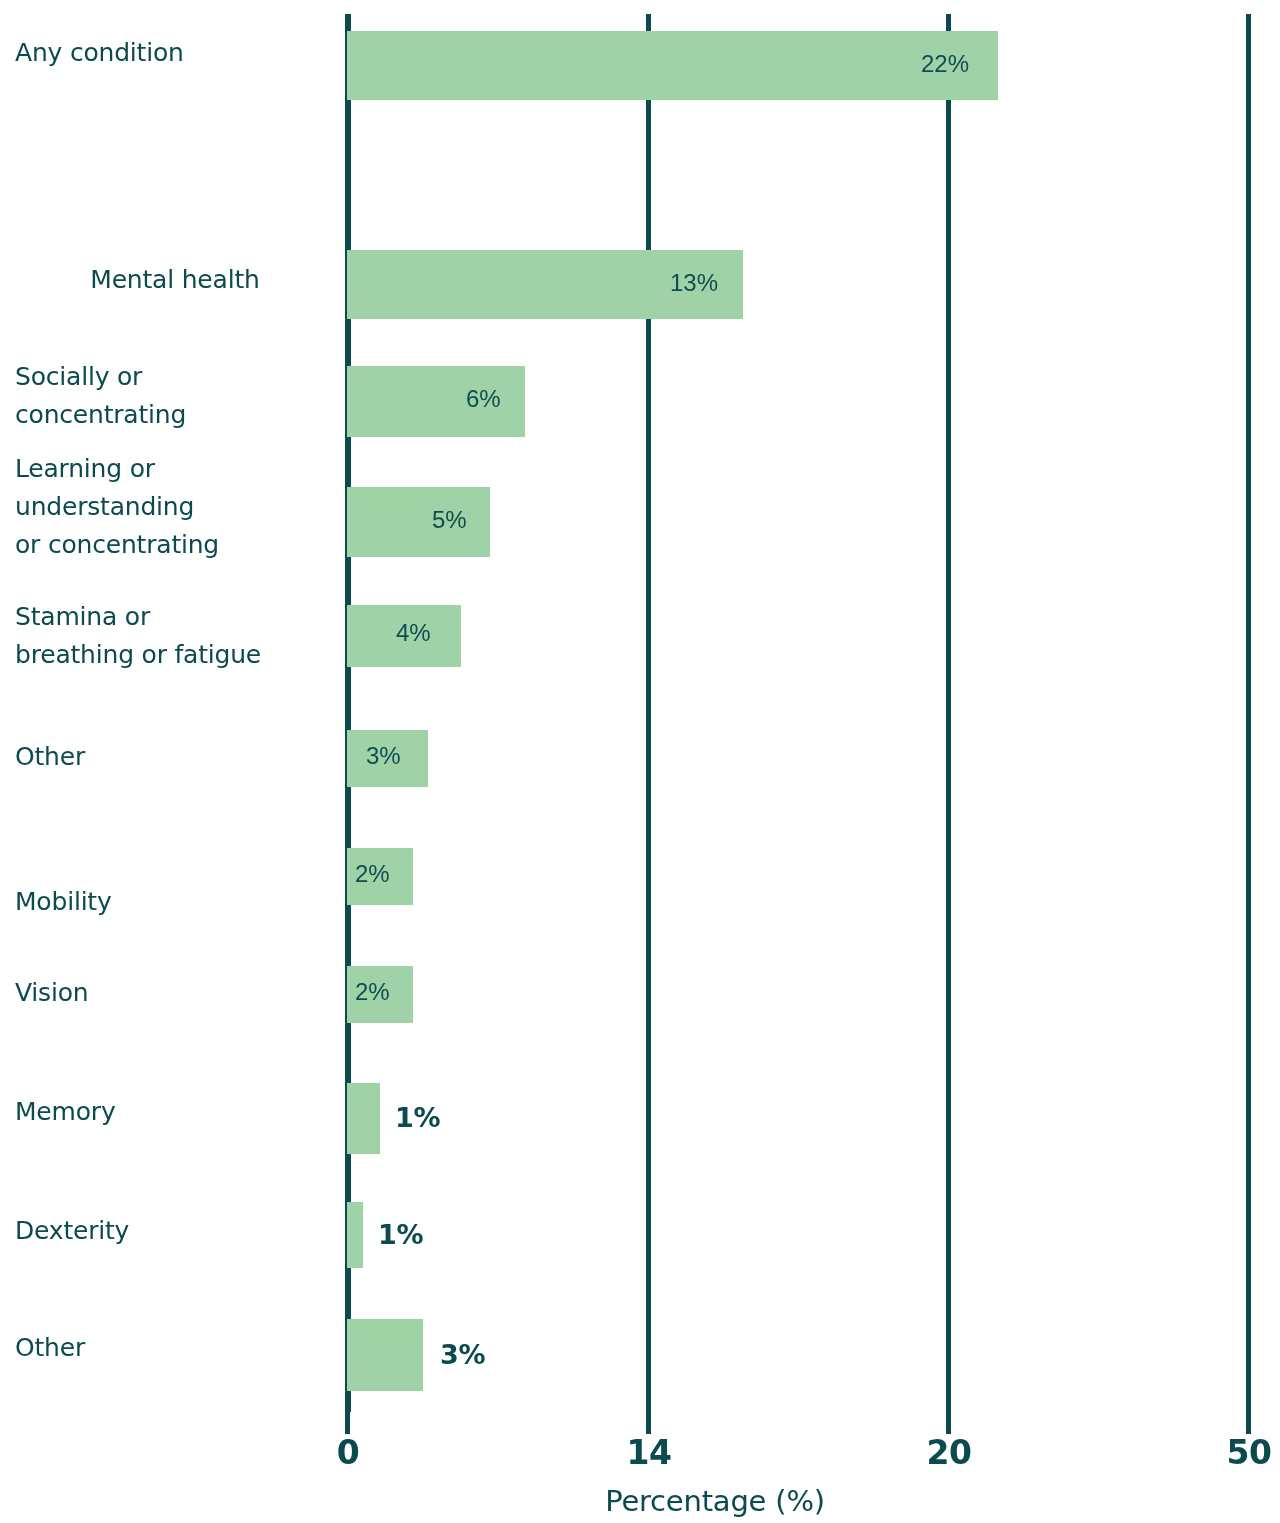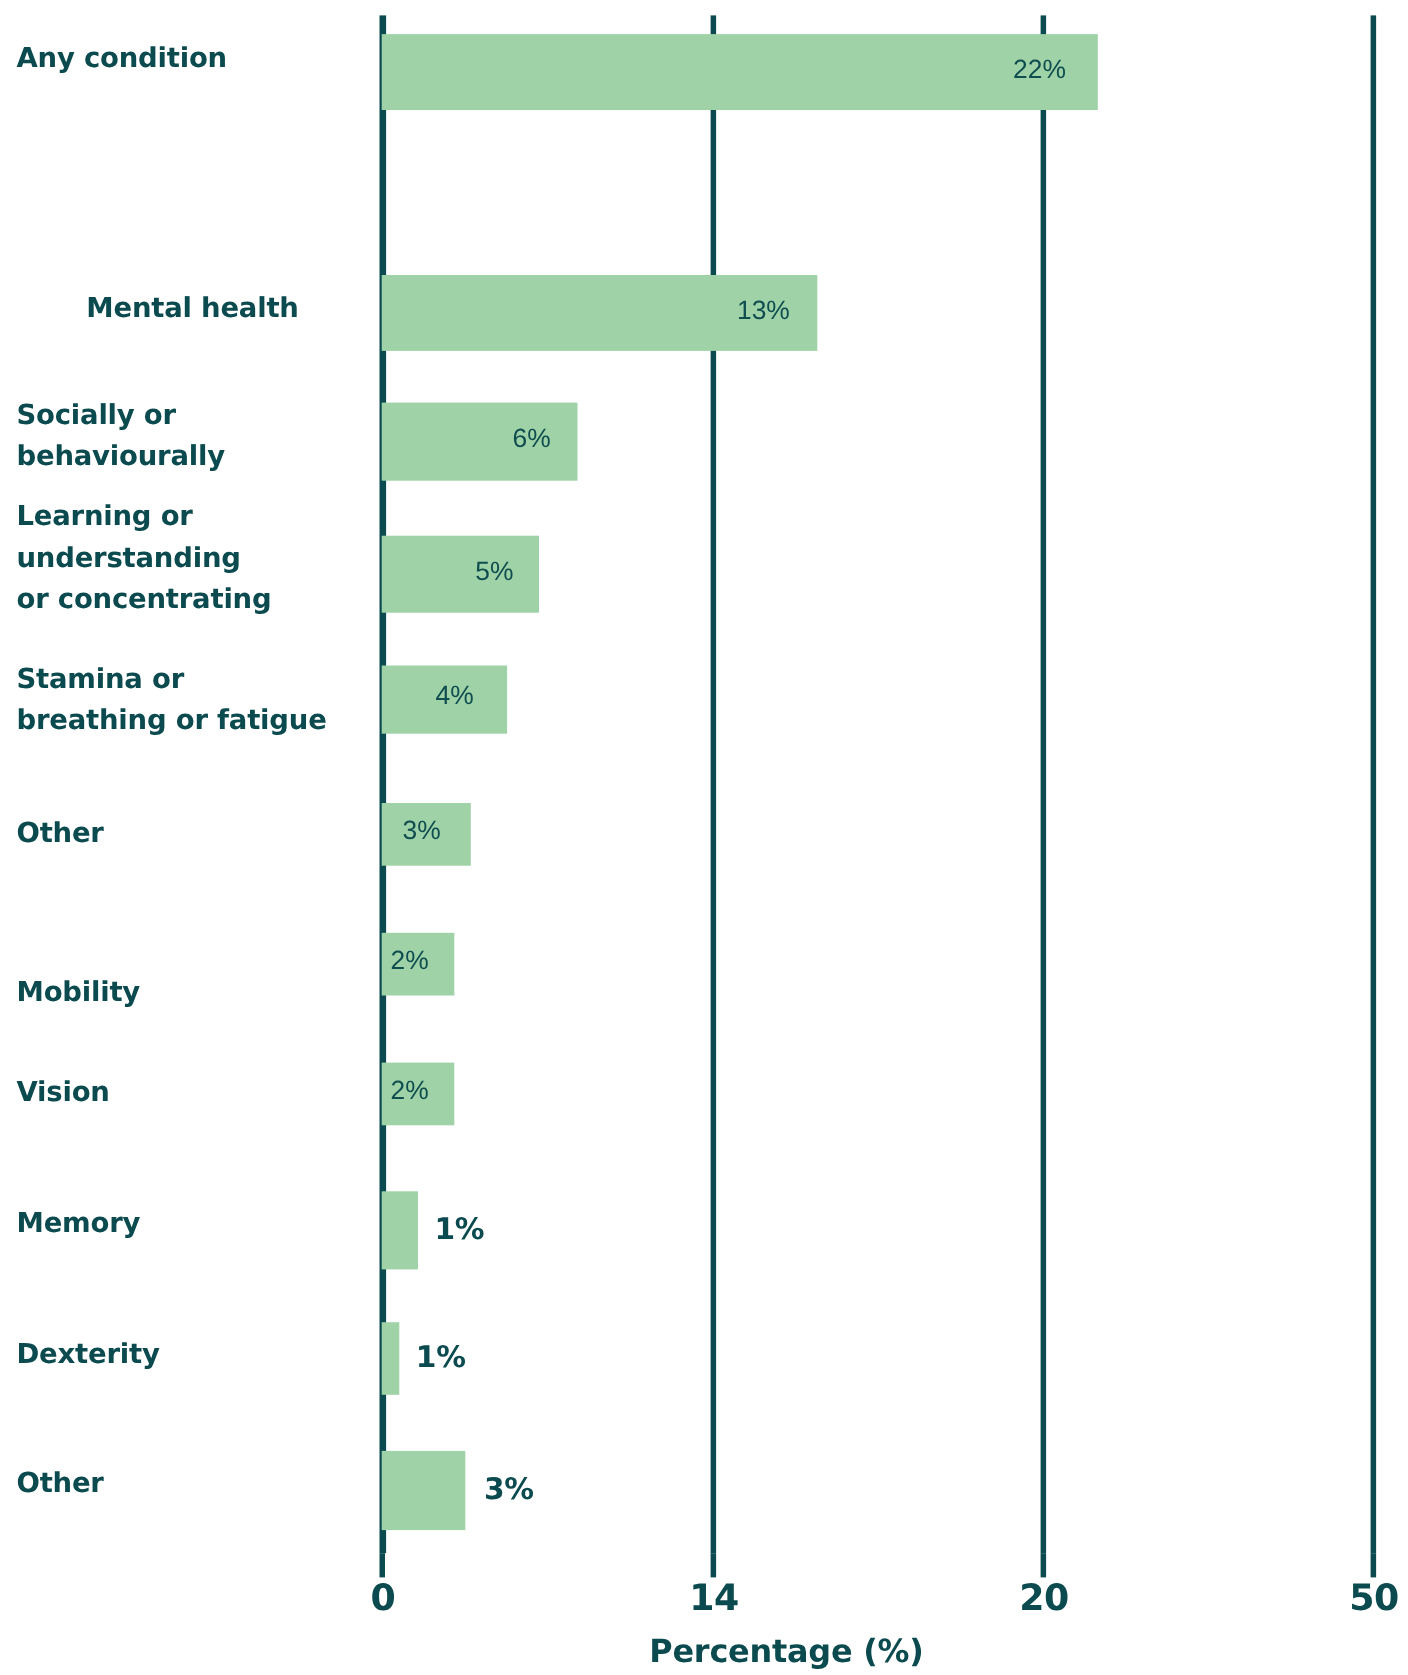--- a/index.html
+++ b/index.html
@@ -47,21 +47,21 @@
     left: 0;
     width: 1280px;
   }
 
   .cat-label {
     position: absolute;
     left: 15px;
     width: 320px;
     color: #0b4a4e;
     font-family: "DejaVu Sans", sans-serif;
-    font-weight: bold;
+    font-weight: normal;
     font-size: 25px;
     line-height: 38px;
     letter-spacing: -0.2px;
     white-space: pre-line;
   }
 
   .bar {
     position: absolute;
     background: #9fd2a7;
   }
@@ -107,21 +107,21 @@
     transform: translateX(-50%);
   }
   .axis-title {
     position: absolute;
     top: 1487px;
     left: 0;
     width: 1280px;
     text-align: center;
     color: #0b4a4e;
     font-family: "DejaVu Sans", sans-serif;
-    font-weight: bold;
+    font-weight: normal;
     font-size: 29px;
     line-height: 1;
     letter-spacing: -0.2px;
   }
   .axis-title-shift {
     display: inline-block;
     transform: translateX(75px);
   }
 </style>
 </head>
@@ -143,21 +143,21 @@
     </div>
 
     <div class="row">
       <div class="cat-label" style="top:261px;text-align:center;">Mental health</div>
       <div class="bar" style="left:347px; top:250px; height:69px; width:396px;"></div>
       <div class="bar-value-inside" style="left:670px; top:271px;">13%</div>
     </div>
 
     <div class="row">
       <div class="cat-label" style="top:358px;">Socially or
-behaviourally</div>
+concentrating</div>
       <div class="bar" style="left:347px; top:366px; height:71px; width:178px;"></div>
       <div class="bar-value-inside" style="left:466px; top:387px;">6%</div>
     </div>
 
     <div class="row">
       <div class="cat-label" style="top:450px;">Learning or
 understanding
 or concentrating</div>
       <div class="bar" style="left:347px; top:487px; height:70px; width:143px;"></div>
       <div class="bar-value-inside" style="left:432px; top:508px;">5%</div>

